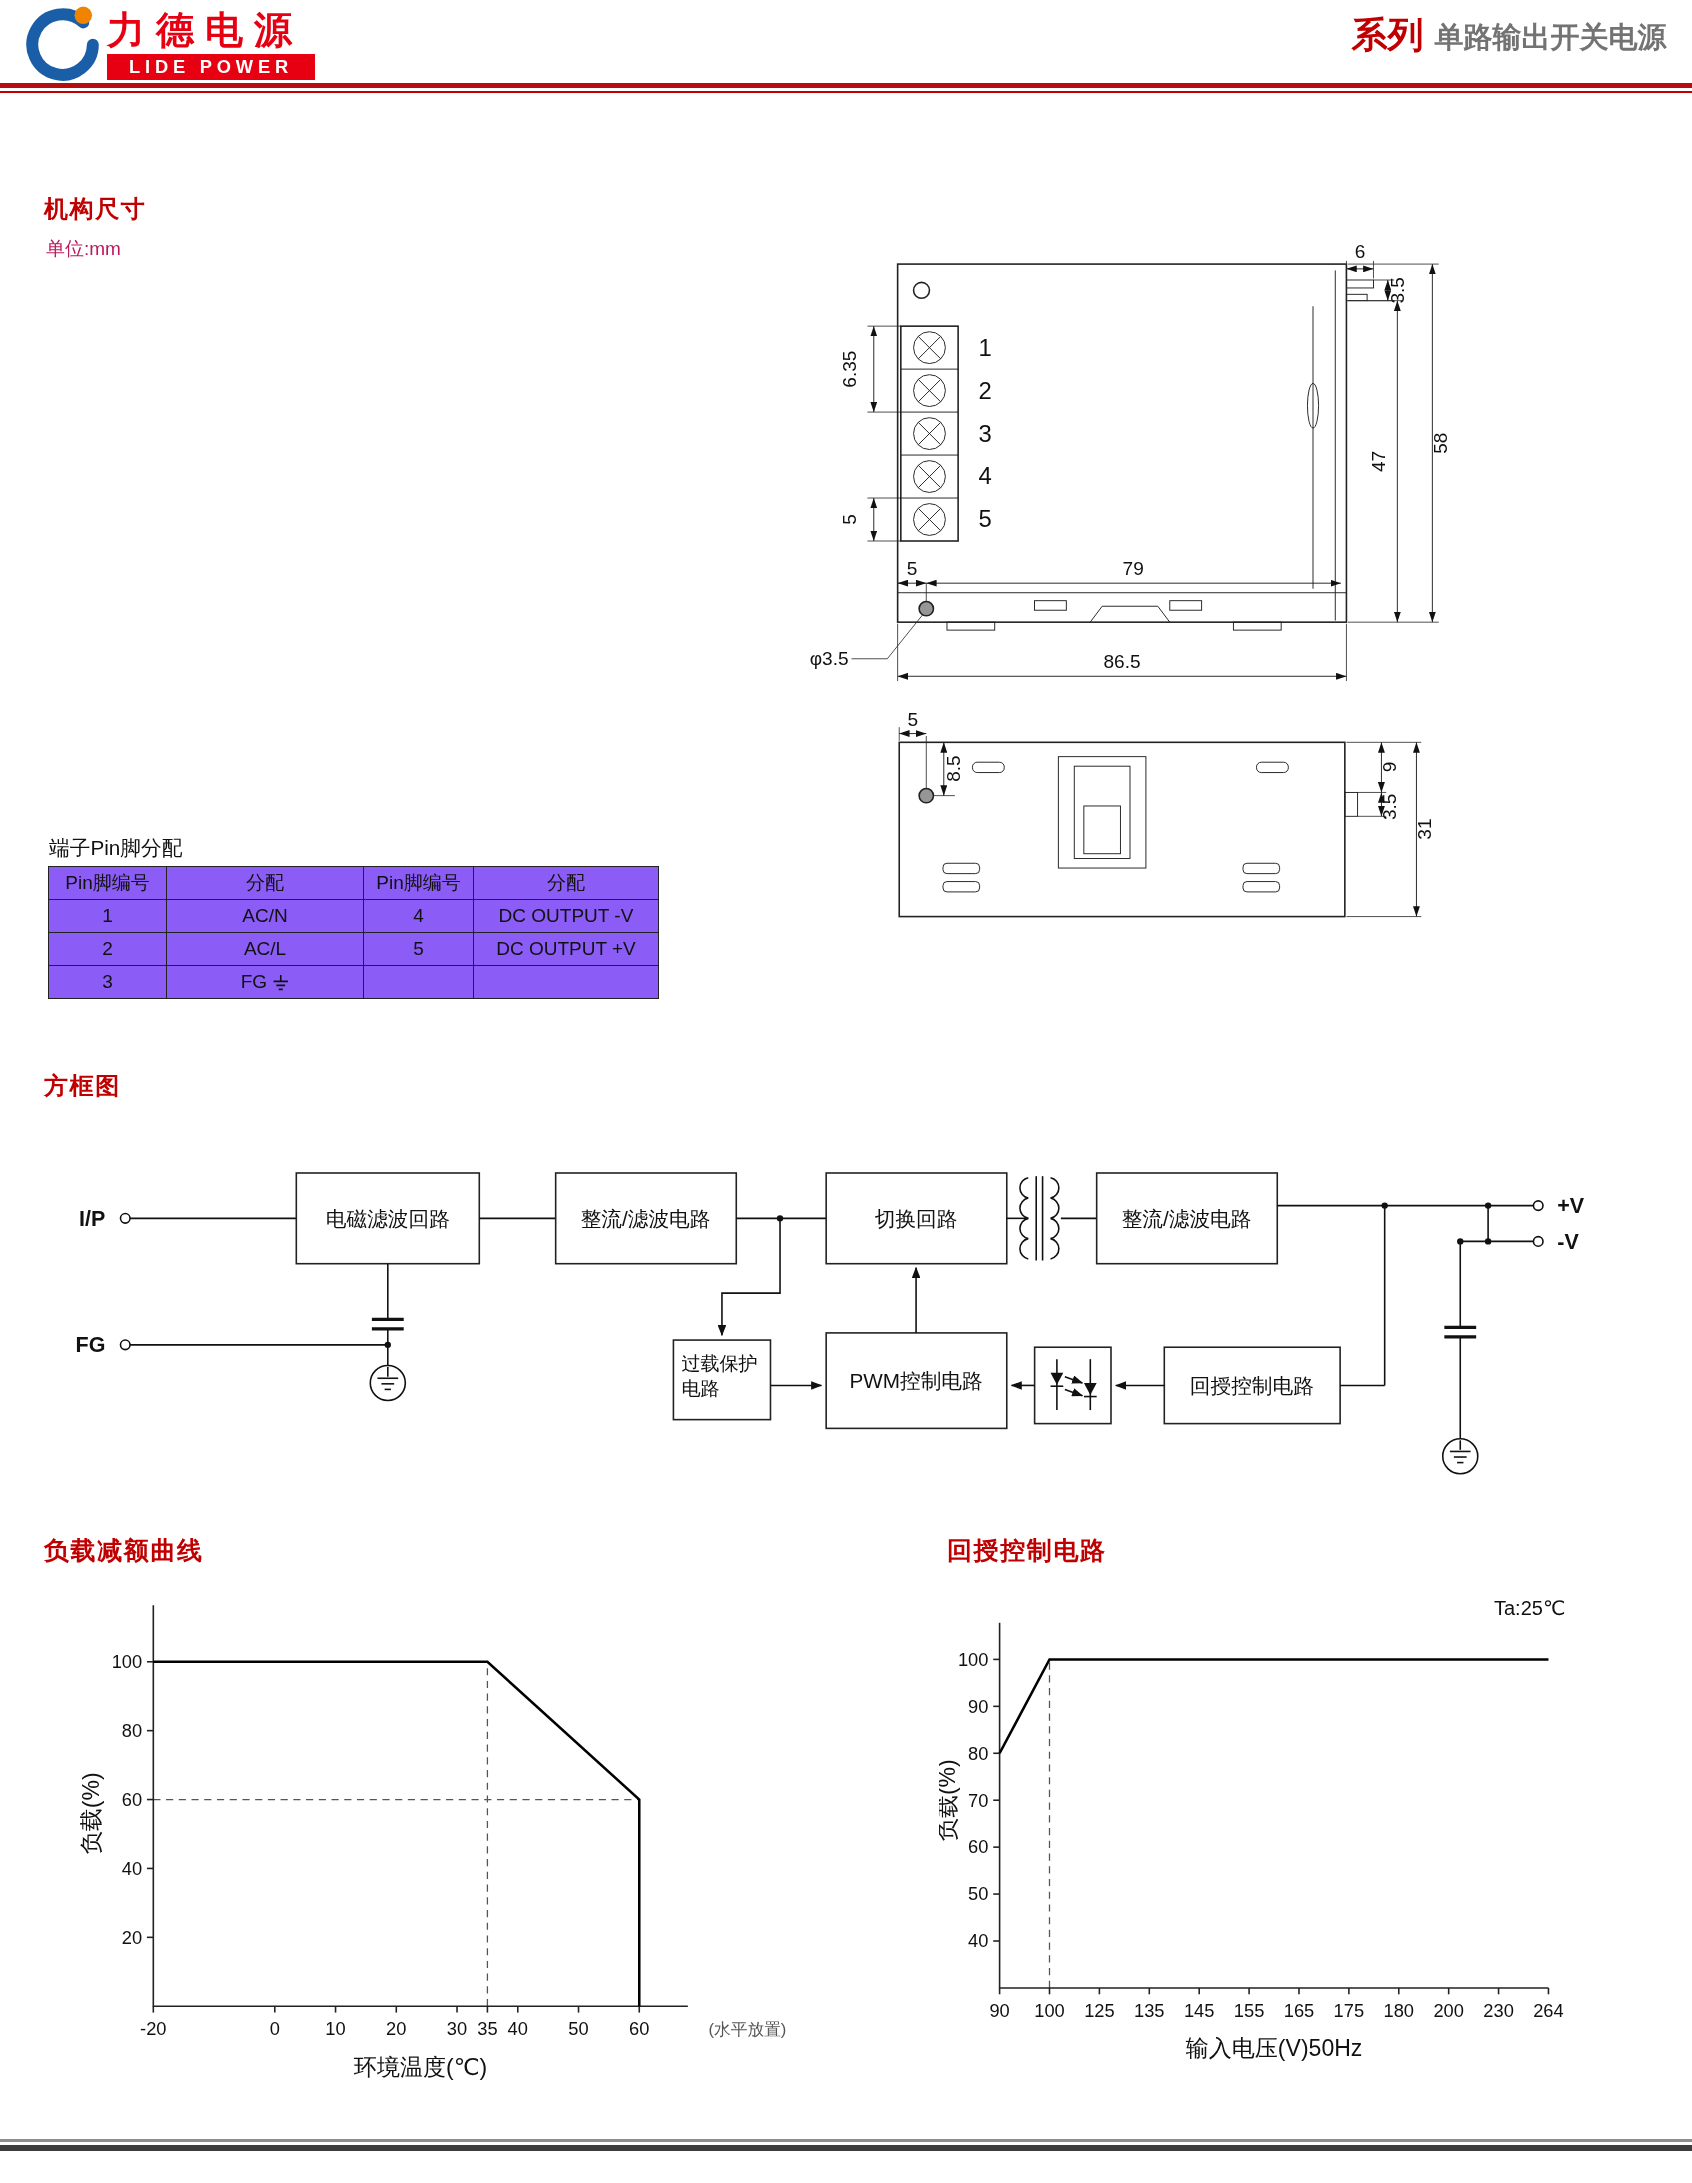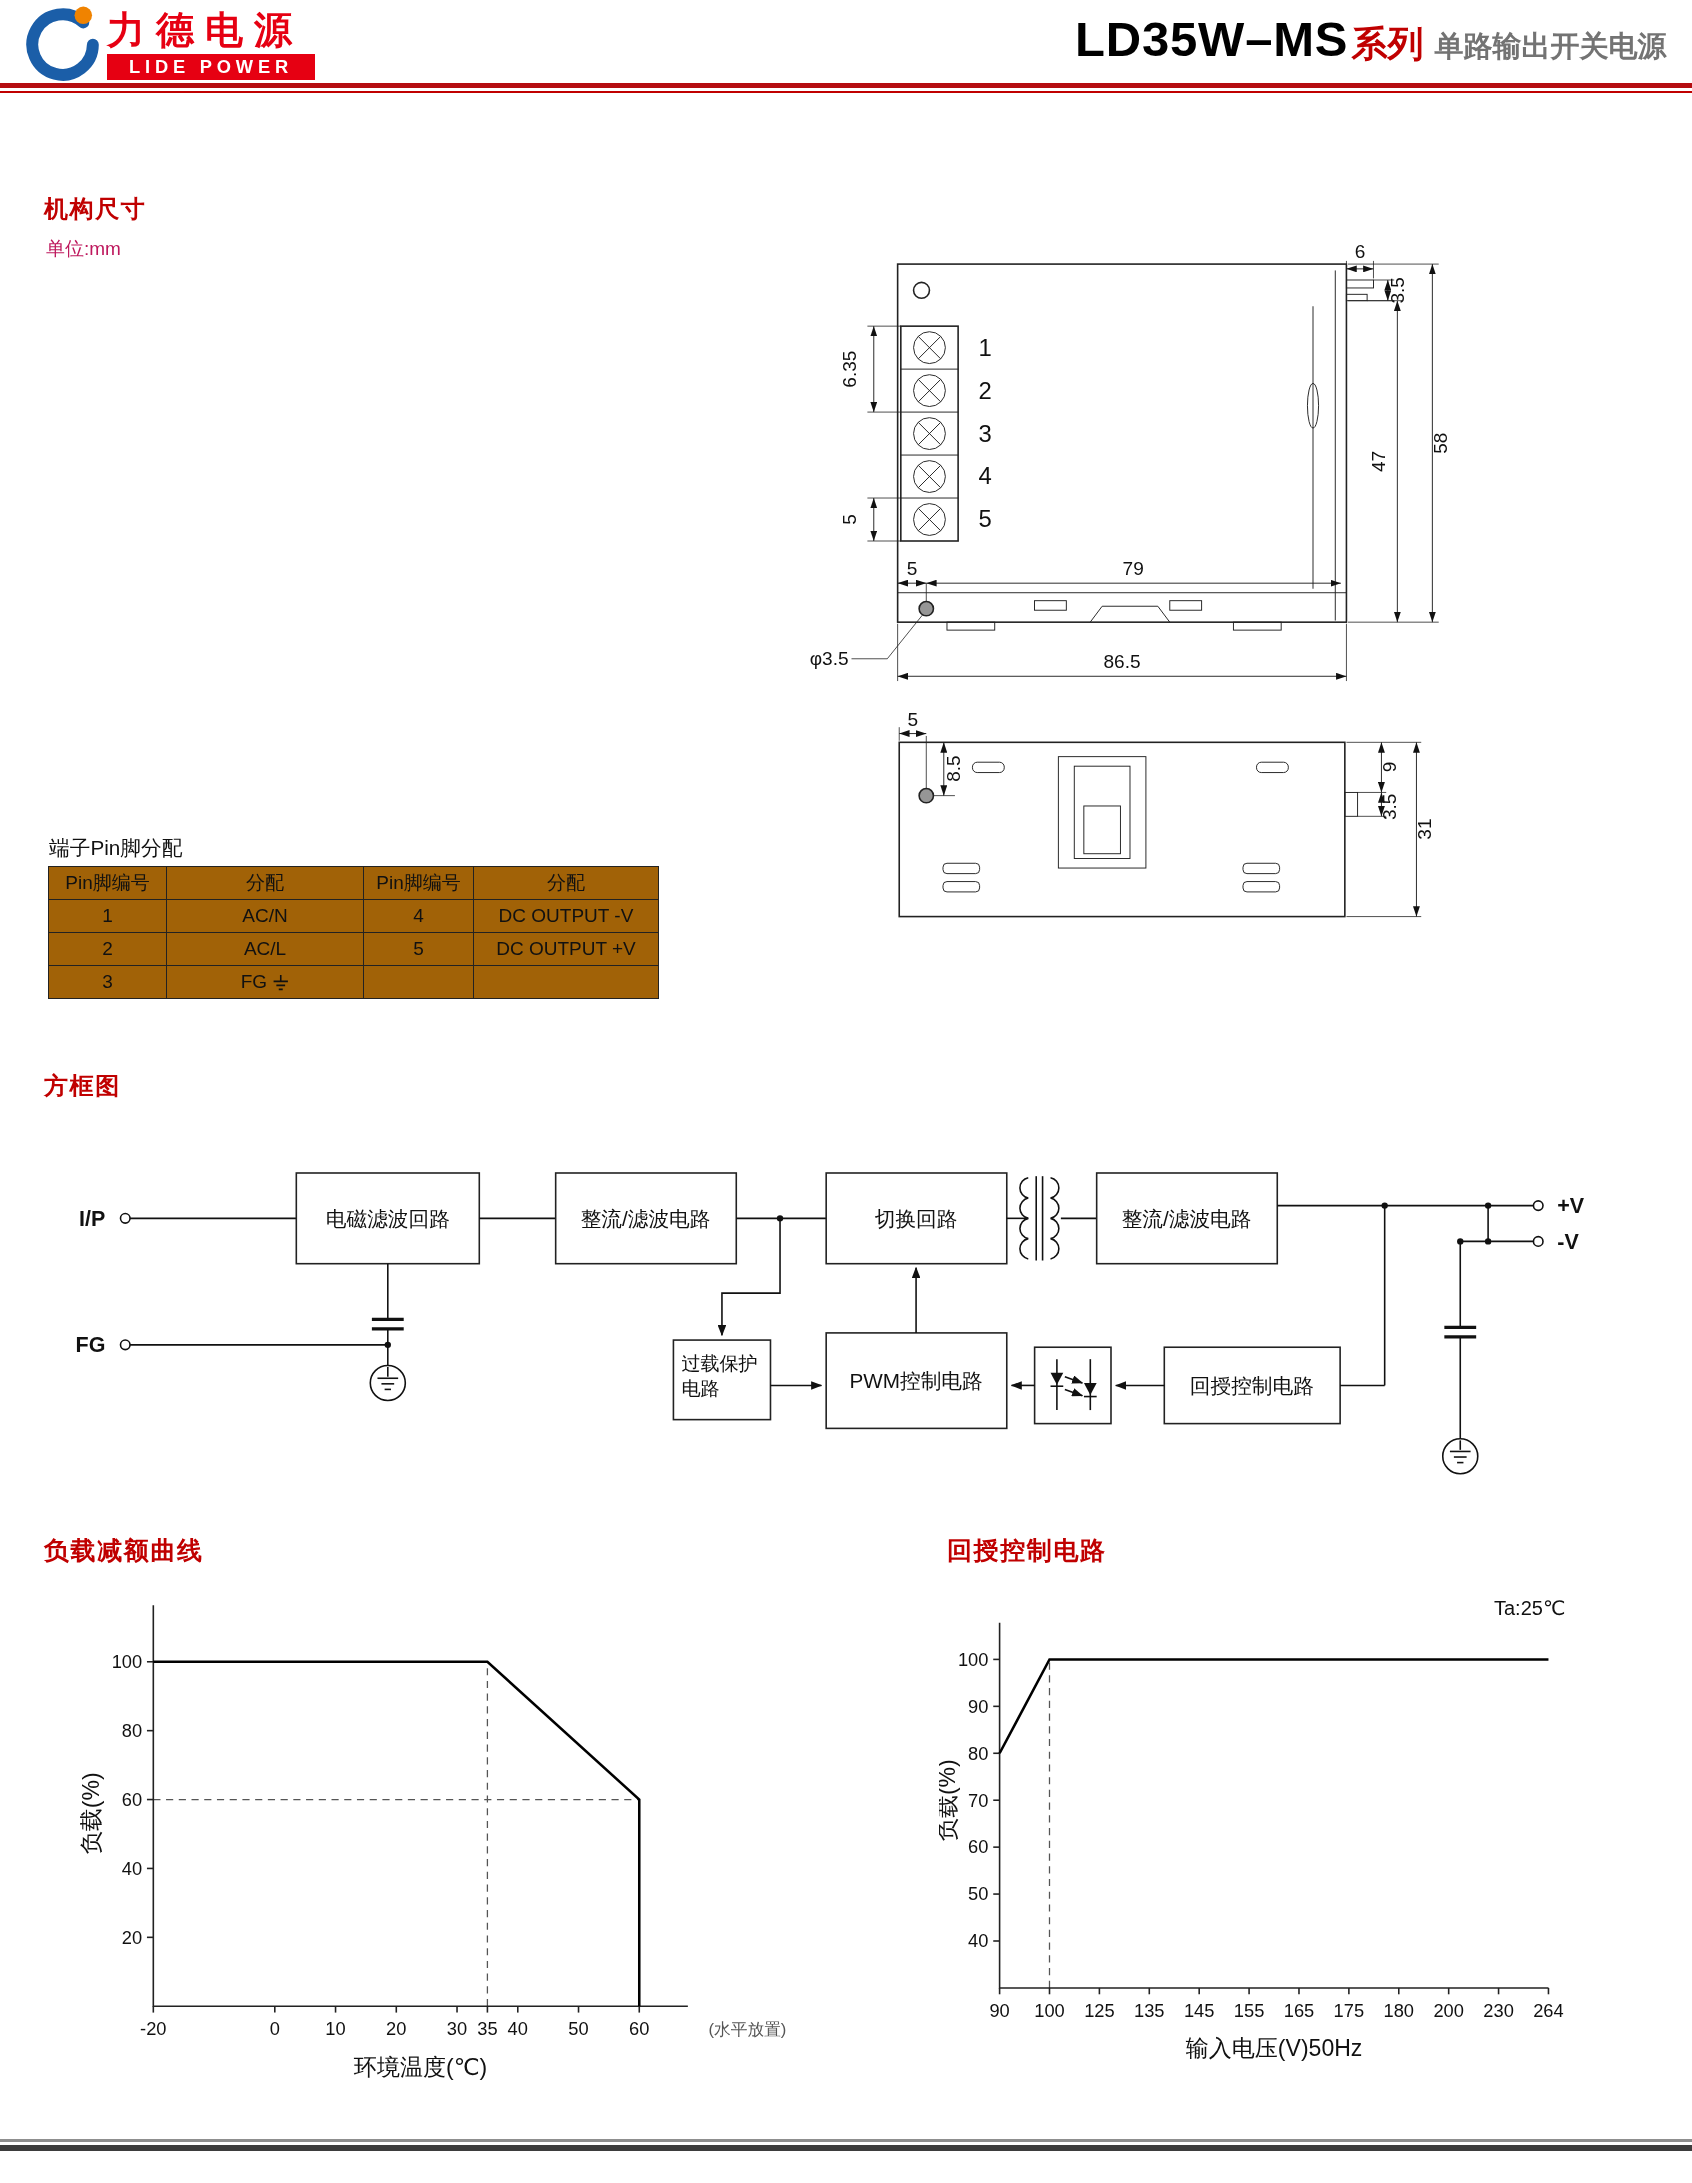--- a/index.html
+++ b/index.html
@@ -12,21 +12,21 @@
   
   .logo-cn{font-size:38px;font-weight:bold;color:#e60012;letter-spacing:11px;line-height:1.1;white-space:nowrap;}
   .logo-en{display:block;width:208px;background:#e60012;color:#fff;font-size:18.3px;font-weight:bold;
            letter-spacing:4.8px;text-align:center;padding:2.4px 0;margin-top:2.4px;box-sizing:border-box;}
   .title-row{display:flex;align-items:baseline;white-space:nowrap;}
   .title-model{font-size:49px;font-weight:bold;color:#000;letter-spacing:0.8px;}
   .title-series{font-size:36px;font-weight:bold;color:#c00000;margin-left:3.2px;}
   .title-desc{font-size:29px;font-weight:bold;color:#737373;margin-left:11px;}
   .rule{position:absolute;left:0;width:1692px;}
   
-  .pin-table{border-collapse:collapse;background:#a16207;}
+  .pin-table{border-collapse:collapse;background:#8b5cf6;}
   .pin-table th,.pin-table td{border:1.6px solid #222;height:32px;text-align:center;
       font-size:19px;font-weight:normal;padding:0 4.8px;}
   .earth-icon{vertical-align:middle;margin-left:4.8px;}
   
   #mech line,#mech path,#mech rect,#mech circle,#mech ellipse,#mech polyline{fill:none;stroke:#222;stroke-width:2;}
   #mech .thin{stroke-width:1.2;}
   #mech .ext{stroke-width:1;}
   #mech .dimln{stroke-width:1.2;}
   #mech .fillgray{fill:#969696;}
   #mech text{font-size:24px;fill:#111;text-anchor:middle;stroke:none;}
@@ -60,21 +60,20 @@
     <svg width="80" height="78" viewBox="0 0 100 98">
       <path d="M78,22 A38,38 0 1 0 90,50" fill="none" stroke="#1b5ea8" stroke-width="15" stroke-linecap="round"></path>
       <circle cx="78" cy="13" r="11" fill="#f08300"></circle>
     </svg>
   </div>
   <div class="abs" style="left:107px;top:9.5px;">
     <div class="logo-cn">力德电源</div>
     <span class="logo-en">LIDE POWER</span>
   </div>
   <div class="abs title-row" style="right:25.5px;top:11px;">
-    <span class="title-model">LD35W–MS</span>
     <span class="title-series">系列</span>
     <span class="title-desc">单路输出开关电源</span>
   </div>
   <div class="rule" style="top:83px;height:4.8px;background:#b50d11;"></div>
   <div class="rule" style="top:91px;height:2.4px;background:#c00000;"></div>
 
   <div class="abs sec-heading" style="left:44px;top:193px;">机构尺寸</div>
   <div class="abs unit-label" style="left:46px;top:236px;">单位:mm</div>
 
   <svg id="mech" class="abs" style="left:756px;top:143px;" width="931" height="796" viewBox="0 0 1170 1000">

